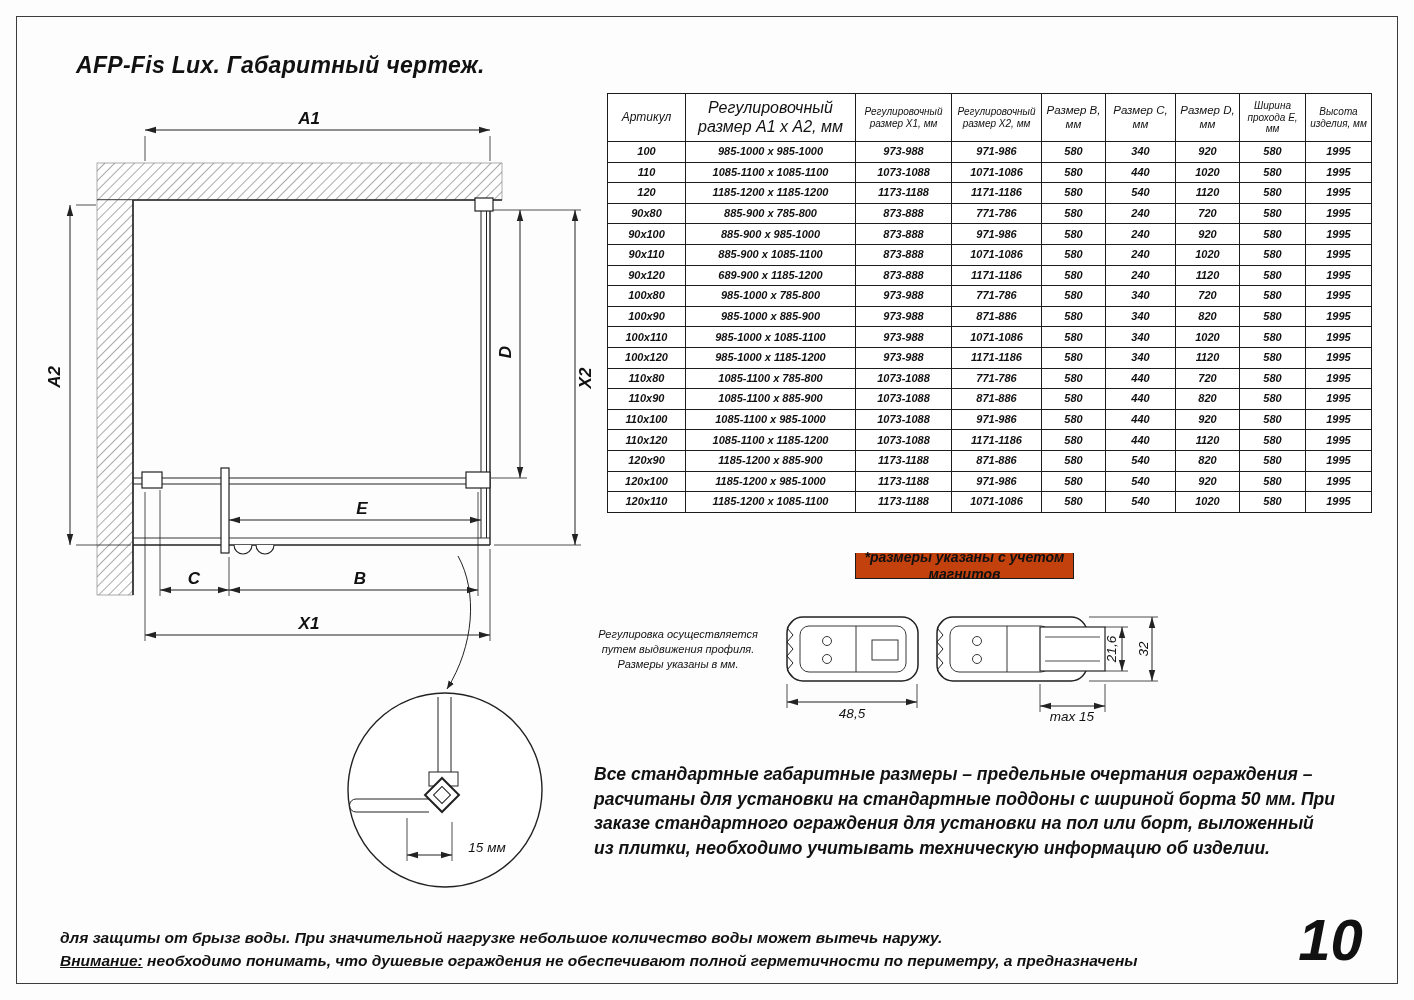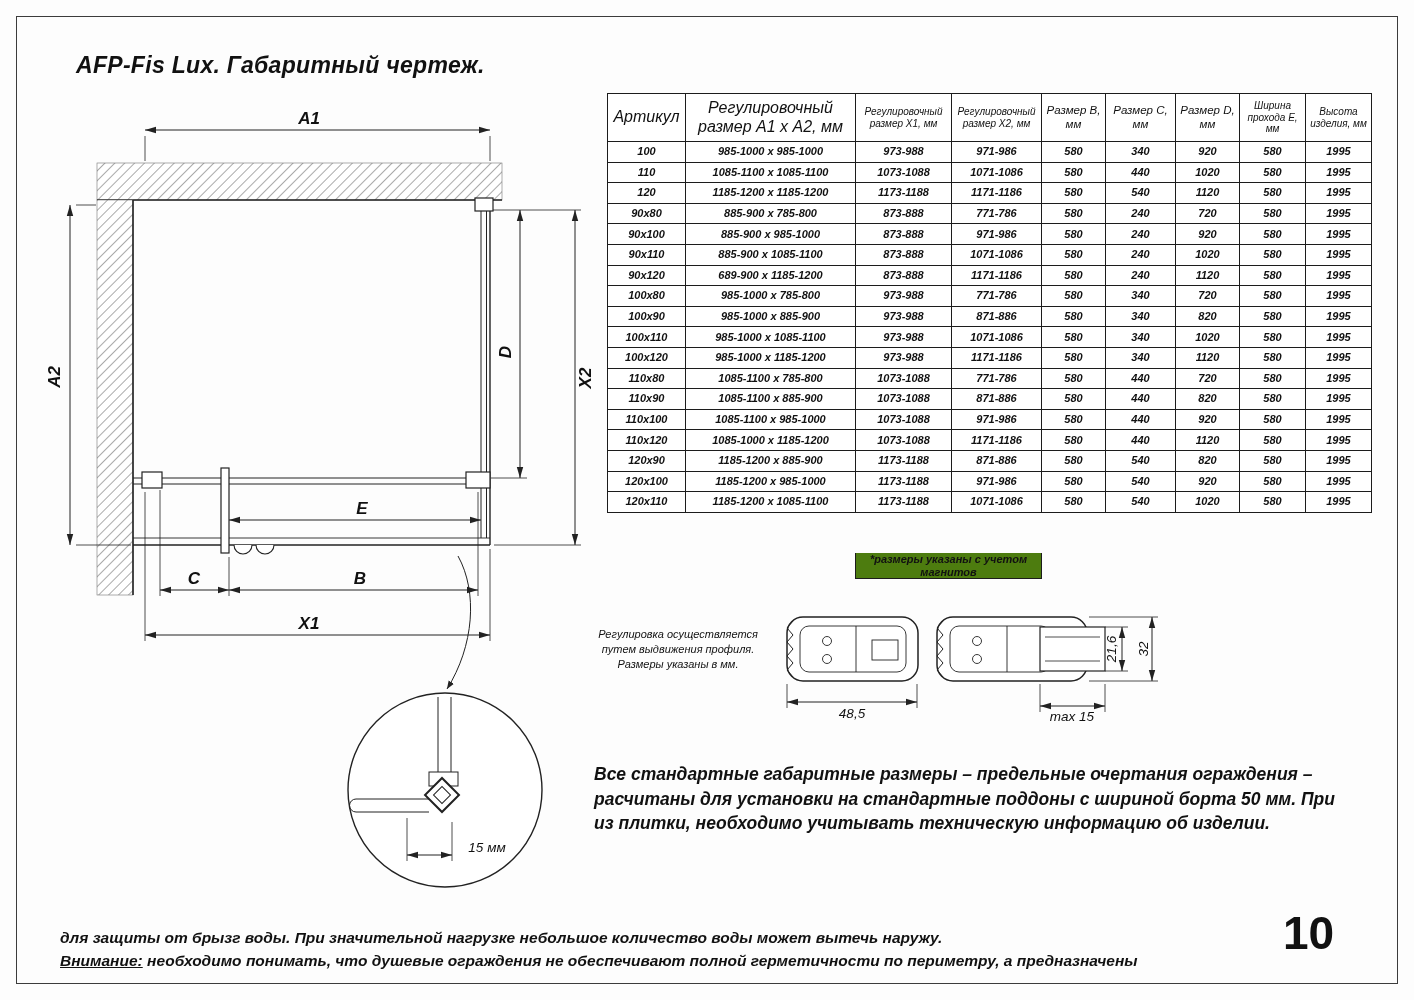--- a/index.html
+++ b/index.html
@@ -5,32 +5,32 @@
   *{box-sizing:border-box;margin:0;padding:0}
   html,body{width:1414px;height:1000px}
   body{position:relative;background:#fdfdfd;font-family:"Liberation Sans",sans-serif;color:#111;overflow:hidden}
   .border-frame{position:absolute;left:16px;top:16px;right:16px;bottom:16px;border:1.6px solid #3c3c3c}
   .title{position:absolute;left:76px;top:52px;font-size:23px;font-weight:700;font-style:italic;letter-spacing:.3px}
   svg.art{position:absolute;left:0;top:0}
   table.spec{position:absolute;left:607px;top:93px;width:764px;border-collapse:collapse;table-layout:fixed;background:#fff}
   .spec th,.spec td{border:1px solid #1c1c1c;text-align:center;vertical-align:middle;font-style:italic;overflow:hidden}
   .spec thead tr{height:48px}
   .spec th{font-weight:400;font-size:10px;line-height:1.15;padding:1px}
-  .spec th.c1{font-size:16px}
+  .spec th.c1{font-size:12px}
   .spec th.c2{font-size:16px}
   .spec th.c5,.spec th.c6,.spec th.c7{font-size:11.5px}
   .spec td{font-weight:700;font-size:11px;height:20.6px;line-height:1;padding:0}
-  .footnote{position:absolute;left:855px;top:553px;width:187px;height:26px;border:1px solid #1c1c1c;border-top:none;
-    font-style:italic;font-weight:700;font-size:11px;display:flex;align-items:center;justify-content:center;
-    text-align:center;line-height:1.15;padding:1px 8px;background:#4d7c0f}
+  .footnote{position:absolute;left:855px;top:553px;width:219px;height:26px;border:1px solid #1c1c1c;border-top:none;
+    font-style:italic;font-weight:700;font-size:14px;display:flex;align-items:center;justify-content:center;
+    text-align:center;line-height:1.15;padding:1px 8px;background:#c2410c}
   .adjust-note{position:absolute;left:588px;top:627px;width:180px;font-style:italic;font-size:11px;line-height:15px;text-align:center}
   .info{position:absolute;left:594px;top:762px;width:770px;font-style:italic;font-weight:600;font-size:17.5px;line-height:24.5px}
   .warning{position:absolute;left:60px;top:926px;width:1200px;font-style:italic;font-weight:600;font-size:15.5px;line-height:23px}
   .warning .u{text-decoration:underline}
-  .pagenum{position:absolute;left:1283px;top:906px;width:95px;font-size:46px;font-weight:700;}
+  .pagenum{position:absolute;left:1283px;top:906px;width:95px;text-align:center;font-size:58px;font-weight:700;font-style:italic}
   .dimtext text{font-family:"Liberation Sans",sans-serif;font-style:italic;font-weight:600;font-size:17px;fill:#111;text-anchor:middle;stroke:none}
   .dimtext text.small{font-size:13.5px;font-weight:400}
 </style>
 </head>
 <body>
 
 <div class="border-frame"></div>
 
 <h1 class="title">AFP-Fis Lux. Габаритный чертеж.</h1>
 
@@ -363,21 +363,21 @@
         <td>1073-1088</td>
         <td>971-986</td>
         <td>580</td>
         <td>440</td>
         <td>920</td>
         <td>580</td>
         <td>1995</td>
       </tr>
       <tr>
         <td>110x120</td>
-        <td>1085-1000 x 1185-1200</td>
+        <td>1085-1100 x 1185-1200</td>
         <td>1073-1088</td>
         <td>1171-1186</td>
         <td>580</td>
         <td>440</td>
         <td>1120</td>
         <td>580</td>
         <td>1995</td>
       </tr>
       <tr>
         <td>120x90</td>
@@ -419,20 +419,21 @@
 
 <div class="adjust-note">
   <div>Регулировка осуществляется</div>
   <div>путем выдвижения профиля.</div>
   <div>Размеры указаны в мм.</div>
 </div>
 
 <div class="info">
   <div>Все стандартные габаритные размеры – предельные очертания ограждения –</div>
   <div>расчитаны для установки на стандартные поддоны с шириной борта 50 мм. При</div>
+  <div>заказе стандартного ограждения для установки на пол или борт, выложенный</div>
   <div>из плитки, необходимо учитывать техническую информацию об изделии.</div>
 </div>
 
 <div class="warning">
   <div>для защиты от брызг воды. При значительной нагрузке небольшое количество воды может вытечь наружу.</div>
   <div><span class="u">Внимание:</span><span> необходимо понимать, что душевые ограждения не обеспечивают полной герметичности по периметру, а предназначены</span></div>
 </div>
 
 <div class="pagenum">10</div>
 

